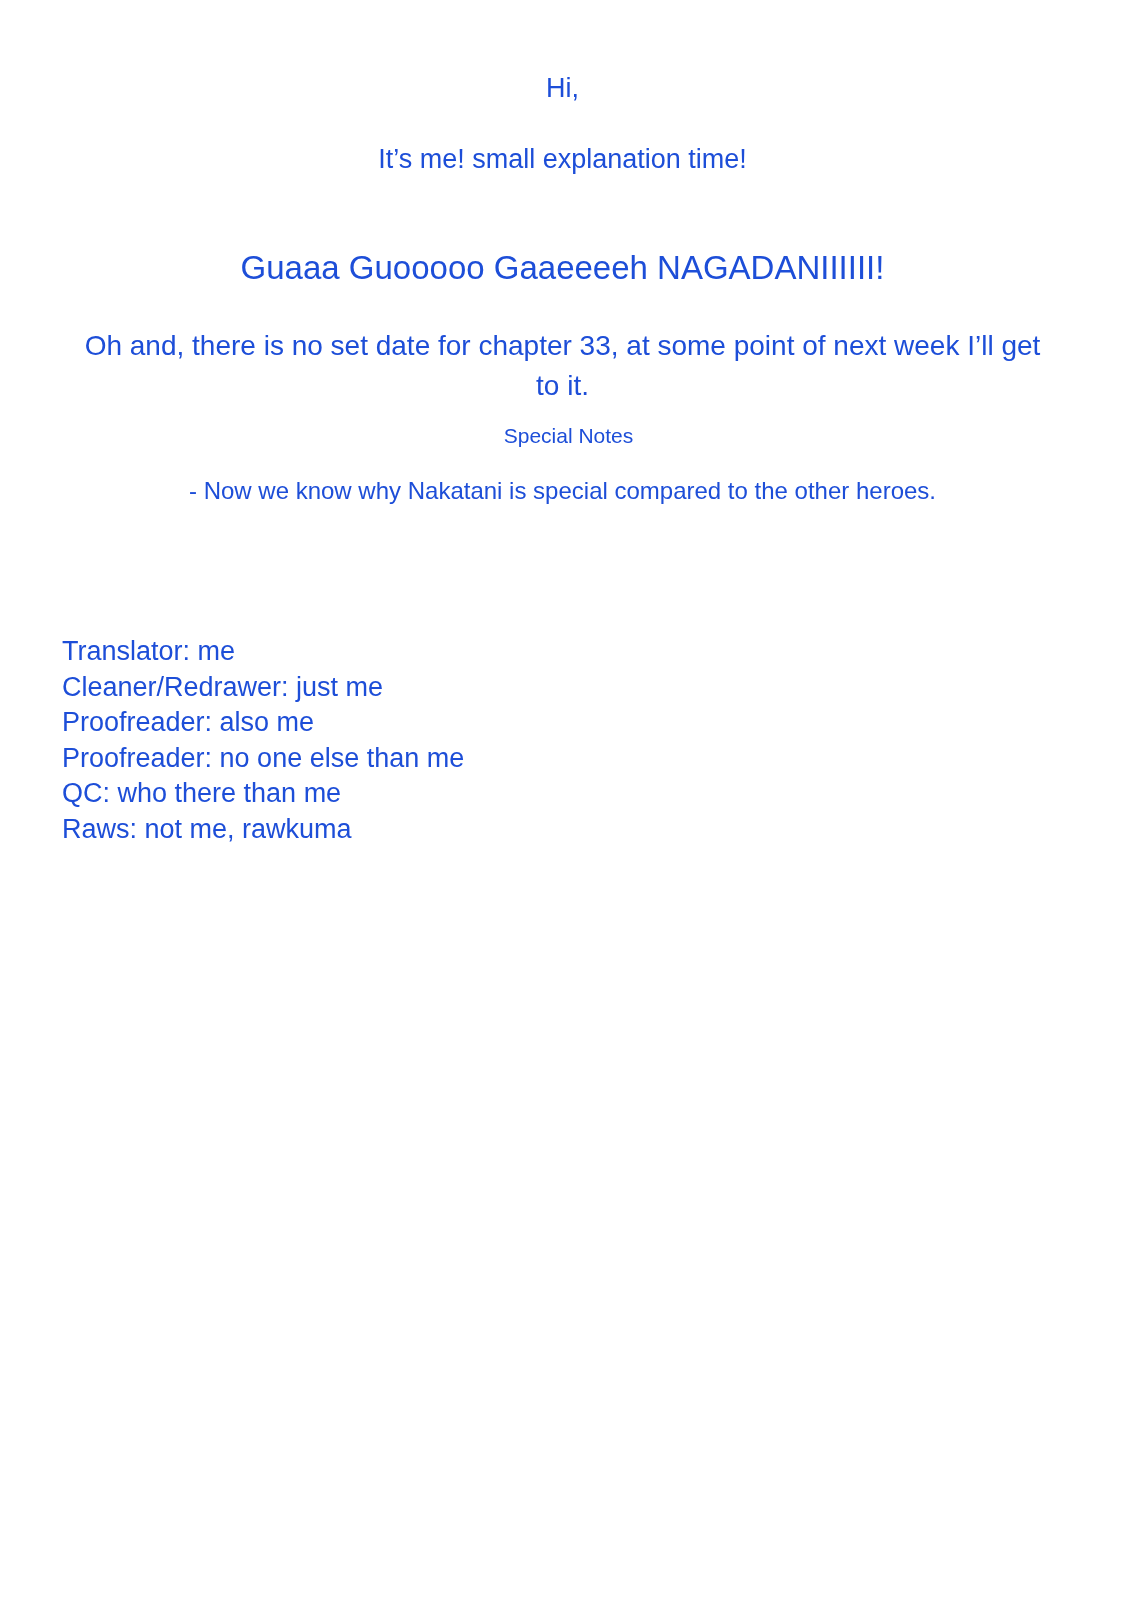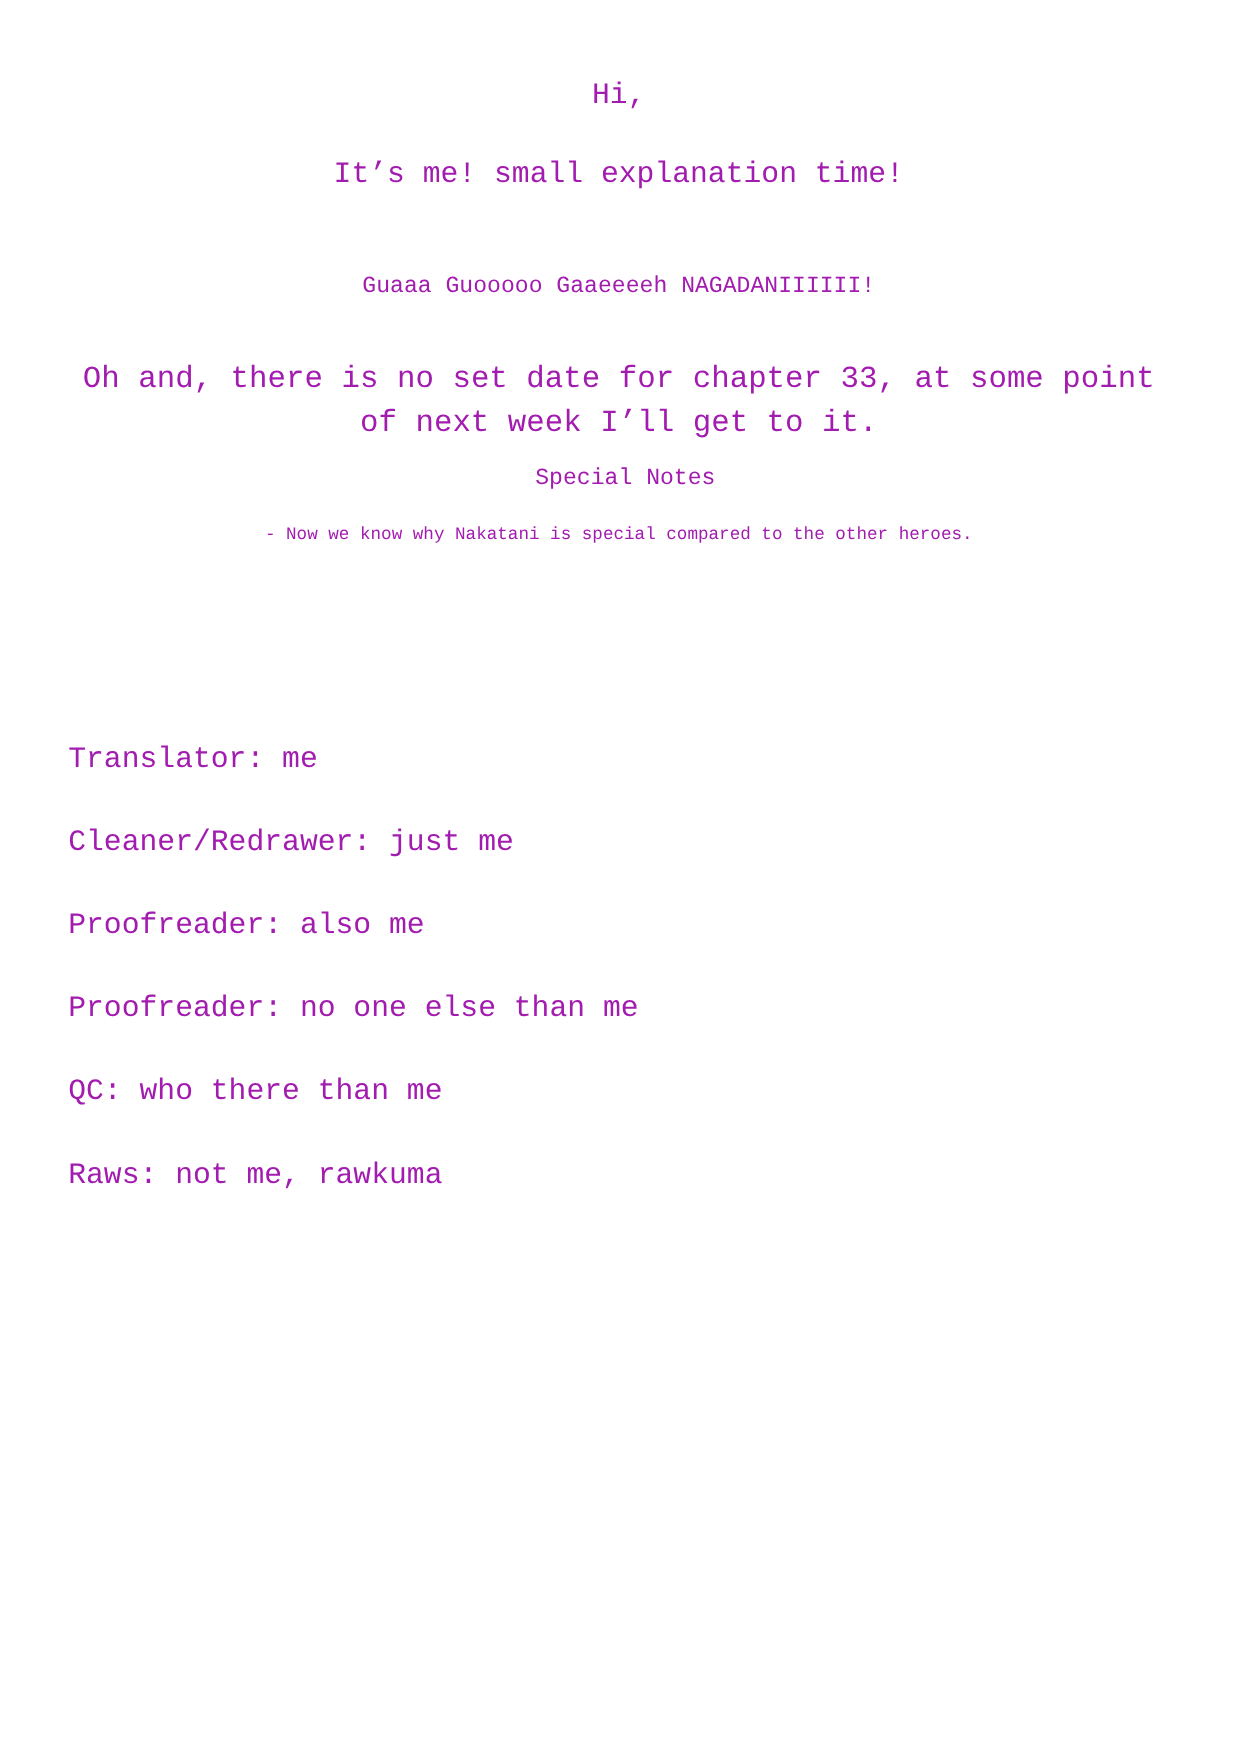--- a/index.html
+++ b/index.html
@@ -5,22 +5,22 @@
   html, body {
     margin: 0;
     padding: 0;
     background: #ffffff;
   }
   .page {
     position: relative;
     width: 1125px;
     height: 1600px;
     background: #ffffff;
-    font-family: Liberation Mono, monospace;
-    color: #a21caf;
+    font-family: Liberation Sans, sans-serif;
+    color: #1d4ed8;
     overflow: hidden;
   }
   .centered-block {
     text-align: center;
   }
   .line-greeting {
     position: absolute;
     top: 72px;
     left: 0;
     right: 0;
@@ -33,21 +33,21 @@
     left: 0;
     right: 0;
     font-size: 27px;
     line-height: 1.2;
   }
   .line-shout {
     position: absolute;
     top: 248px;
     left: 0;
     right: 0;
-    font-size: 21px;
+    font-size: 33px;
     line-height: 1.2;
   }
   .line-notice {
     position: absolute;
     top: 326px;
     left: 70px;
     right: 70px;
     font-size: 28px;
     line-height: 1.42;
   }
@@ -57,34 +57,33 @@
     left: 12px;
     right: 0;
     font-size: 21px;
     line-height: 1.2;
   }
   .special-note-item {
     position: absolute;
     top: 477px;
     left: 0;
     right: 0;
-    font-size: 16px;
+    font-size: 24px;
     line-height: 1.2;
   }
   .credits {
     position: absolute;
     top: 634px;
     left: 62px;
     font-size: 27px;
     line-height: 35.5px;
     text-align: left;
   }
   .credits div {
     white-space: pre;
-    margin-top: 40px;
   }
 </style>
 </head>
 <body>
 
 <div class="page">
 
   <div class="line-greeting centered-block">Hi,</div>
 
   <div class="line-intro centered-block">It’s me! small explanation time!</div>

